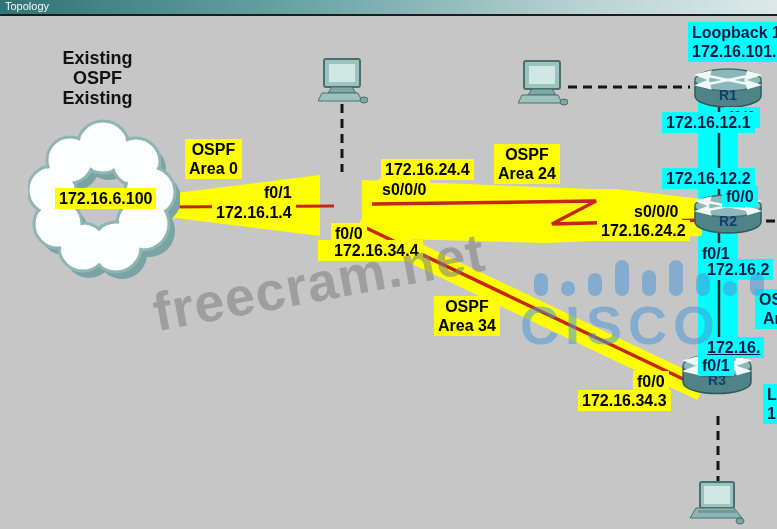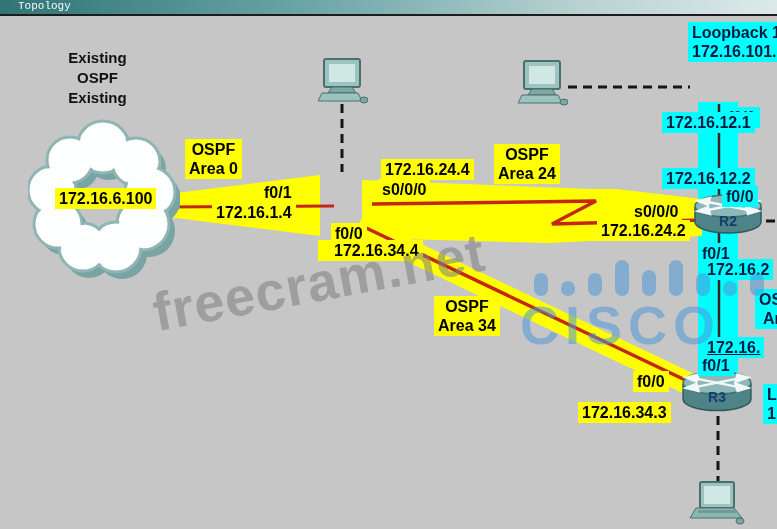--- a/index.html
+++ b/index.html
@@ -1,31 +1,31 @@
 <!DOCTYPE html>
 <html><head>
 <meta charset="utf-8">
 <style>
   html,body{margin:0;padding:0;background:#777;}
   .stage{position:relative;width:777px;height:529px;overflow:hidden;background:#c6c6c6;
          font-family:"Liberation Sans",sans-serif;}
   .titlebar{position:absolute;top:0;left:0;width:777px;height:16px;box-sizing:border-box;
             background:linear-gradient(to right,#2f7476,#6da6a7 40%,#b9d2d2 75%,#dde9e9);
             border-bottom:2px solid #1c1c1c;color:#f4fafa;font-size:11px;line-height:13px;
-            padding-left:18px;z-index:70;font-family:Liberation Mono, monospace;}
+            padding-left:5px;z-index:70;}
   .links{position:absolute;left:0;top:0;z-index:5;}
   .device{position:absolute;z-index:20;}
   .rname{position:absolute;left:0;right:0;top:21px;text-align:center;color:#13406b;
          font-weight:bold;font-size:14px;}
   .lbl{position:absolute;z-index:30;font-weight:bold;font-size:16px;line-height:19px;
        padding:1px 4px;white-space:nowrap;color:#000;}
   .y{background:#ffff00;}
   .c{background:#00ffff;color:#001a40;}
   .area{text-align:center;}
-  .caption{position:absolute;z-index:30;font-weight:bold;font-size:15px;line-height:20px;
+  .caption{position:absolute;z-index:30;font-weight:bold;font-size:18px;line-height:20px;
            color:#111;text-align:center;white-space:nowrap;}
   .wm-free{position:absolute;left:148px;top:282px;z-index:40;font-weight:bold;font-size:54px;
            color:#7e7e7e;opacity:.55;transform:rotate(-10.5deg);transform-origin:left top;
            letter-spacing:1px;white-space:nowrap;}
   .wm-cisco{position:absolute;left:520px;top:248px;z-index:40;opacity:.55;}
   .bars{display:flex;align-items:flex-end;gap:13px;height:48px;margin-left:14px;}
   .bars span{display:block;width:14px;border-radius:8px;background:#4e97d8;}
   .wm-cisco .brand{font-weight:bold;font-size:54px;letter-spacing:6px;color:#4e97d8;
                    line-height:54px;margin-top:2px;white-space:nowrap;}
 </style>
@@ -115,38 +115,53 @@
     </svg>
   </div>
 
   <div class="caption" style="left:40px;top:48px;width:115px;">
     <div>Existing</div>
     <div>OSPF</div>
     <div>Existing</div>
   </div>
 
 
+  <div class="device" style="left:692px;top:66px;">
+    <svg width="72" height="46" viewBox="0 0 72 46">
+      <path d="M3,15 L3,30 A33,11 0 0 0 69,30 L69,15" fill="#4e8487" stroke="#2e5a5c" stroke-width="1.5"></path>
+      <ellipse cx="36" cy="14" rx="33" ry="11" fill="#8cb8b9" stroke="#3e6f71" stroke-width="1.5"></ellipse>
+      <g stroke="#f2f7f7" stroke-width="2.4" fill="#f2f7f7">
+        <line x1="16" y1="10" x2="56" y2="18"></line>
+          <line x1="16" y1="18" x2="56" y2="10"></line>
+        <polygon points="6,9 18,6 16,13"></polygon>
+          <polygon points="66,19 54,15 56,22"></polygon>
+        <polygon points="6,19 16,15 18,22"></polygon>
+          <polygon points="66,9 56,6 54,13"></polygon>
+      </g>
+    </svg>
+    <span class="rname">R1</span>
+  </div>
 
   <div class="device" style="left:692px;top:192px;">
     <svg width="72" height="46" viewBox="0 0 72 46">
       <path d="M3,15 L3,30 A33,11 0 0 0 69,30 L69,15" fill="#4e8487" stroke="#2e5a5c" stroke-width="1.5"></path>
       <ellipse cx="36" cy="14" rx="33" ry="11" fill="#8cb8b9" stroke="#3e6f71" stroke-width="1.5"></ellipse>
       <g stroke="#f2f7f7" stroke-width="2.4" fill="#f2f7f7">
         <line x1="16" y1="10" x2="56" y2="18"></line>
           <line x1="16" y1="18" x2="56" y2="10"></line>
         <polygon points="6,9 18,6 16,13"></polygon>
           <polygon points="66,19 54,15 56,22"></polygon>
         <polygon points="6,19 16,15 18,22"></polygon>
           <polygon points="66,9 56,6 54,13"></polygon>
       </g>
     </svg>
     <span class="rname">R2</span>
   </div>
 
-  <div class="device" style="left:680px;top:368px;">
+  <div class="device" style="left:680px;top:351px;">
     <svg width="74" height="48" viewBox="0 0 72 46">
       <path d="M3,15 L3,30 A33,11 0 0 0 69,30 L69,15" fill="#4e8487" stroke="#2e5a5c" stroke-width="1.5"></path>
       <ellipse cx="36" cy="14" rx="33" ry="11" fill="#8cb8b9" stroke="#3e6f71" stroke-width="1.5"></ellipse>
       <g stroke="#f2f7f7" stroke-width="2.4" fill="#f2f7f7">
         <line x1="16" y1="10" x2="56" y2="18"></line>
           <line x1="16" y1="18" x2="56" y2="10"></line>
         <polygon points="6,9 18,6 16,13"></polygon>
           <polygon points="66,19 54,15 56,22"></polygon>
         <polygon points="6,19 16,15 18,22"></polygon>
           <polygon points="66,9 56,6 54,13"></polygon>
@@ -222,21 +237,21 @@
   <div class="lbl c" style="left:662px;top:112px;">172.16.12.1</div>
 
   <div class="lbl c" style="left:662px;top:168px;">172.16.12.2</div>
   <div class="lbl c" style="left:722px;top:186px;">f0/0</div>
   <div class="lbl c" style="left:698px;top:243px;">f0/1</div>
   <div class="lbl c" style="left:703px;top:259px;">172.16.2</div>
 
   <div class="lbl c" style="left:703px;top:337px;text-decoration:underline;">172.16.</div>
   <div class="lbl c" style="left:698px;top:355px;">f0/1</div>
   <div class="lbl y" style="left:633px;top:371px;">f0/0</div>
-  <div class="lbl y" style="left:578px;top:390px;margin-top:12px;">172.16.34.3</div>
+  <div class="lbl y" style="left:578px;top:390px;">172.16.34.3</div>
   <div class="lbl c" style="left:763px;top:384px;">
     <div>L</div>
     <div>1</div>
   </div>
 
   <div class="wm-free">freecram.net</div>
   <div class="wm-cisco">
     <div class="bars">
       <span style="height:23px"></span>
         <span style="height:15px"></span>

